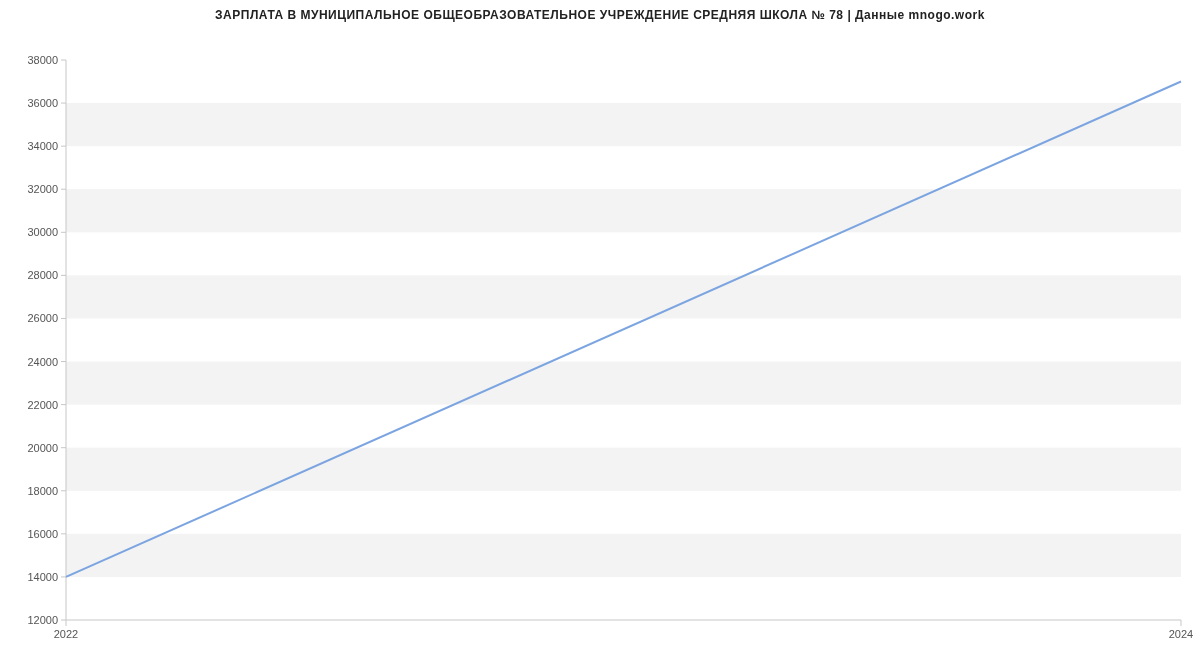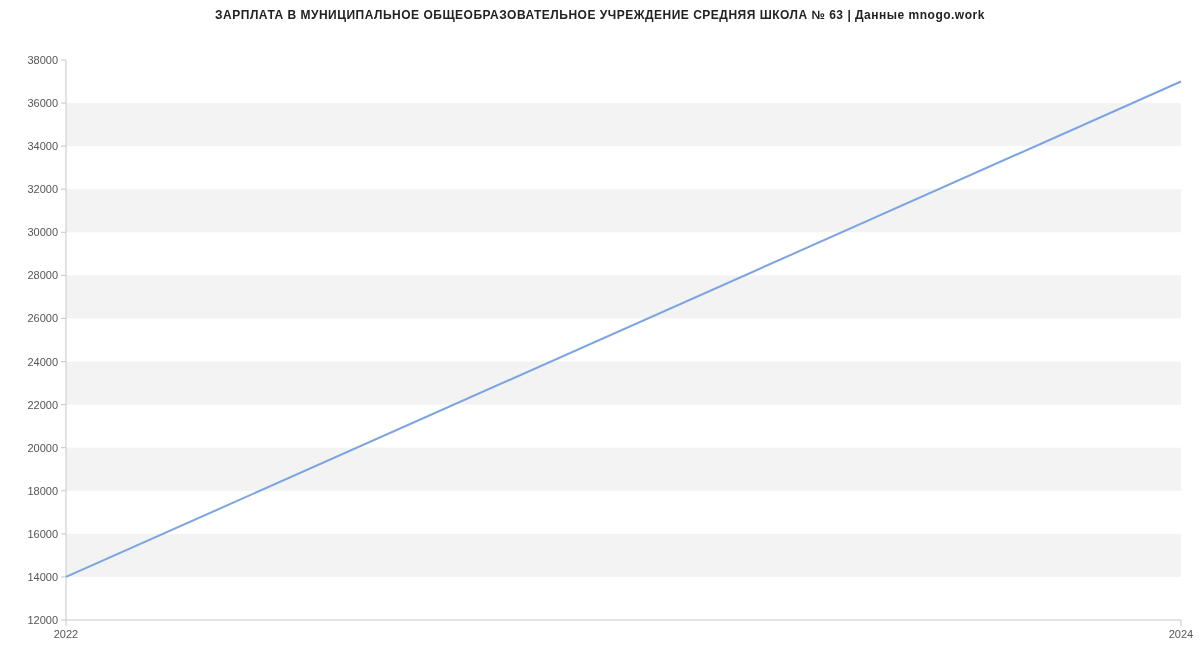--- a/index.html
+++ b/index.html
@@ -26,21 +26,21 @@
   .band  { fill: #f3f3f3; }
   .axis  { stroke: #c7c7c7; stroke-width: 1; }
   .tick  { stroke: #c7c7c7; stroke-width: 1; }
   .tlabel{ font-size: 11px; fill: #555; }
   .line  { stroke: #7ba4e0; stroke-width: 2; fill: none; }
 </style>
 </head>
 <body>
 
 <div class="wrap">
-  <div class="title">ЗАРПЛАТА В МУНИЦИПАЛЬНОЕ ОБЩЕОБРАЗОВАТЕЛЬНОЕ УЧРЕЖДЕНИЕ СРЕДНЯЯ ШКОЛА № 63 | Данные mnogo.work</div>
+  <div class="title">ЗАРПЛАТА В МУНИЦИПАЛЬНОЕ ОБЩЕОБРАЗОВАТЕЛЬНОЕ УЧРЕЖДЕНИЕ СРЕДНЯЯ ШКОЛА № 78 | Данные mnogo.work</div>
   <svg id="chart-svg" width="1200" height="620">
       <rect x="66" y="511.84615384615387" width="1115" height="43.07692307692304" class="band"></rect>
       <rect x="66" y="425.6923076923077" width="1115" height="43.076923076923094" class="band"></rect>
       <rect x="66" y="339.53846153846155" width="1115" height="43.076923076923094" class="band"></rect>
       <rect x="66" y="253.3846153846154" width="1115" height="43.076923076923066" class="band"></rect>
       <rect x="66" y="167.23076923076923" width="1115" height="43.076923076923094" class="band"></rect>
       <rect x="66" y="81.07692307692308" width="1115" height="43.07692307692308" class="band"></rect>
       <line x1="61" y1="598" x2="66" y2="598" class="tick"></line>
       <text x="58" y="602" text-anchor="end" class="tlabel">12000</text>
       <line x1="61" y1="554.9230769230769" x2="66" y2="554.9230769230769" class="tick"></line>

